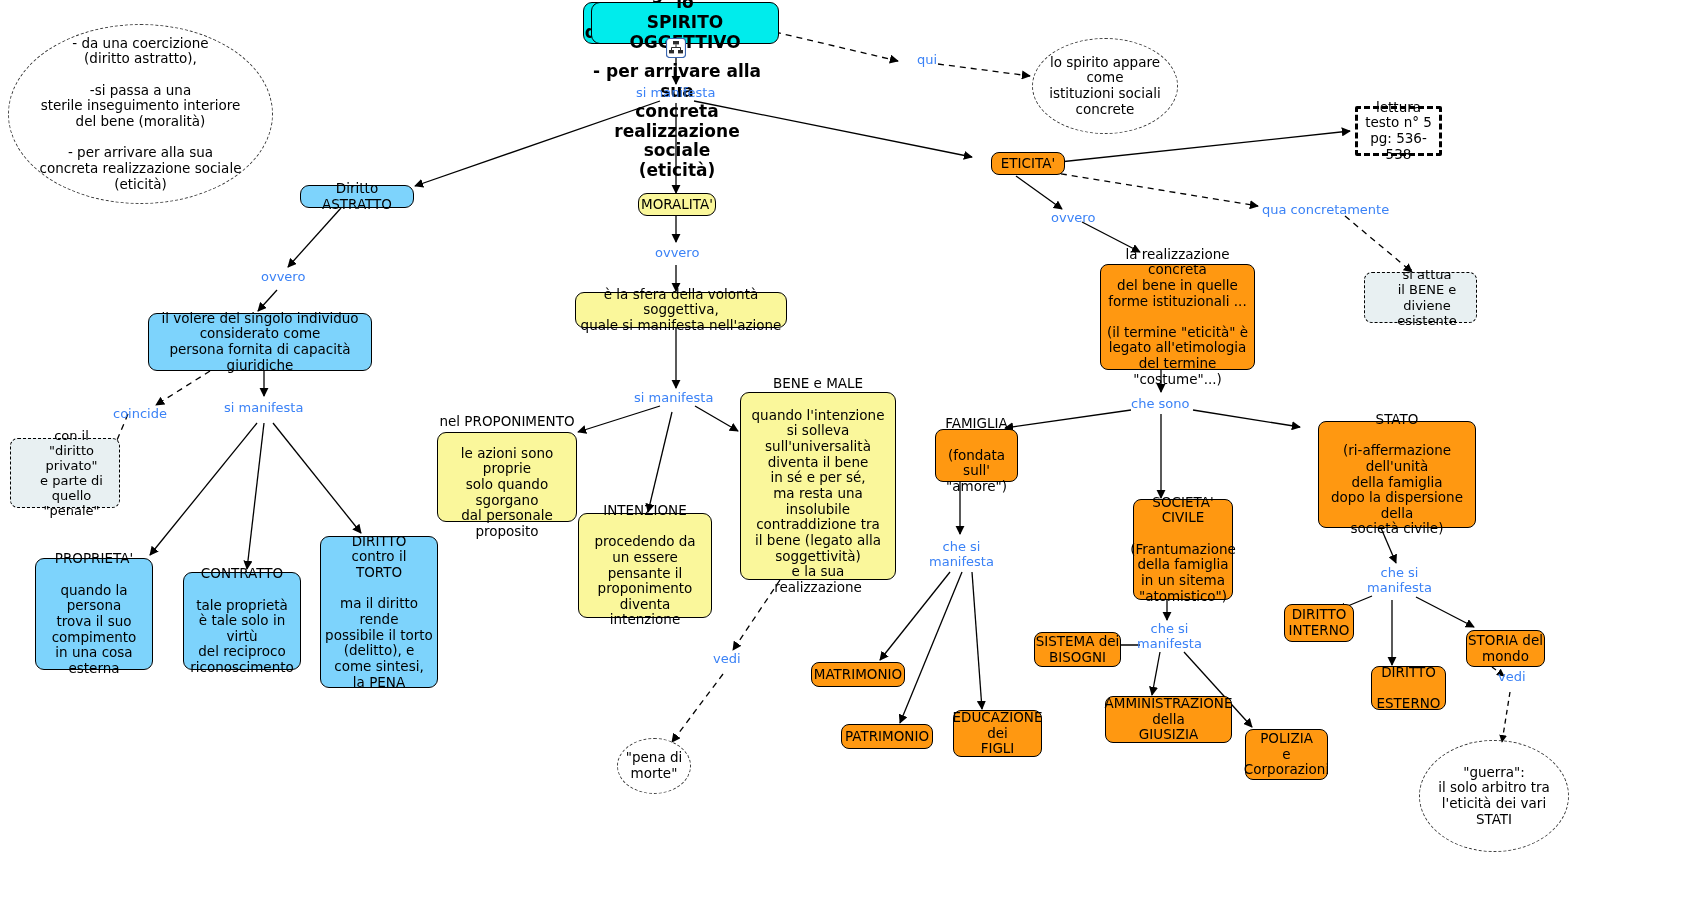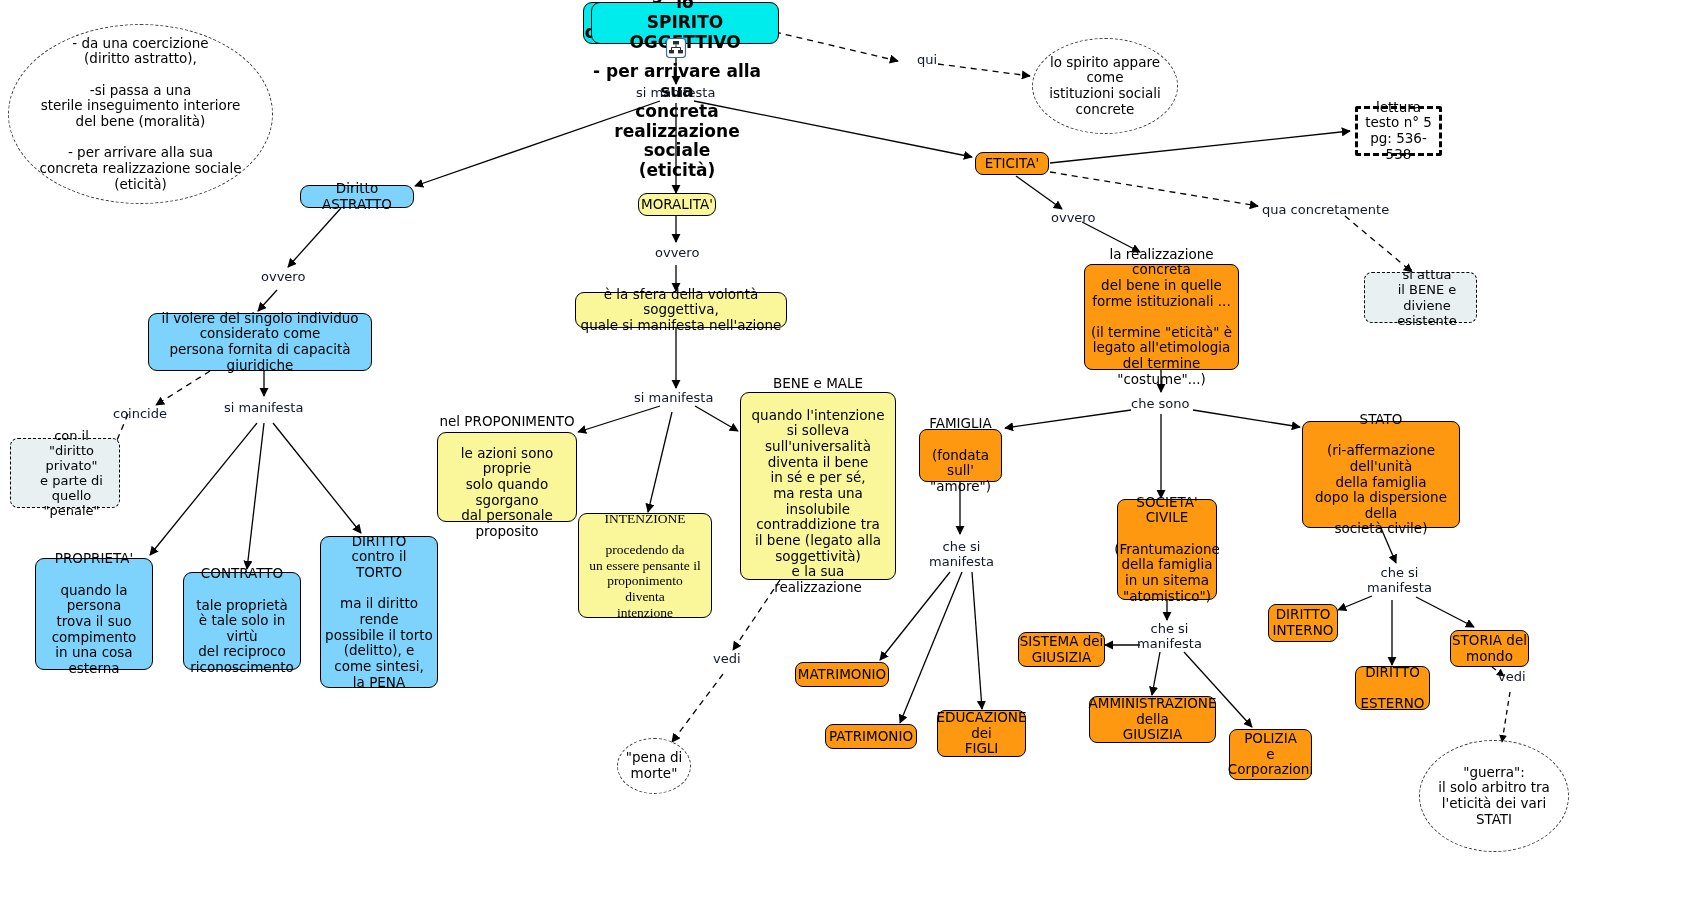--- a/index.html
+++ b/index.html
@@ -56,20 +56,21 @@
     background: #FAF79B;
     border: 1px solid #000000;
     border-radius: 9px;
     font-size: 13.5px;
   }
   .n-orange {
     background: #FF9811;
     border: 1px solid #000000;
     border-radius: 8px;
     font-size: 13.5px;
+    margin-left: 16px;
   }
   .n-dash-box {
     background: #E8F0F2;
     border: 1.6px dashed #000000;
     border-radius: 8px;
     font-size: 13px;
     padding-left: 13px;
   }
   .n-thickdash {
     background: #ffffff;
@@ -79,21 +80,21 @@
   }
   .n-ellipse {
     background: transparent;
     border: 1.4px dashed #3a3a3a;
     border-radius: 50%;
     font-size: 13.5px;
   }
   .edge-label {
     position: absolute;
     font-size: 13px;
-    color: #0f172a;
+    color: #3b82f6;
     white-space: pre-line;
     text-align: center;
     line-height: 1.15;
     background: transparent;
     z-index: 6;
   }
   .map-icon {
     position: absolute;
     width: 20px;
     height: 20px;
@@ -302,21 +303,21 @@
   <div class="node n-yellow" style="left:575px; top:292px; width:212px; height:36px;">è la sfera della volontà soggettiva,
 quale si manifesta nell'azione</div>
 
   <div class="node n-yellow" style="left:437px; top:410px; width:140px; height:90px;margin-top:22px;">nel PROPONIMENTO
 
 le azioni sono proprie
 solo quando sgorgano
 dal personale
 proposito</div>
 
-  <div class="node n-yellow" style="left:578px; top:513px; width:134px; height:105px;font-family:Liberation Serif, serif;">INTENZIONE
+  <div class="node n-yellow" style="left:578px; top:513px; width:134px; height:105px;">INTENZIONE
 
 procedendo da
 un essere pensante il
 proponimento
 diventa
 intenzione</div>
 
   <div class="node n-yellow" style="left:740px; top:392px; width:156px; height:188px;">BENE e MALE
 
 quando l'intenzione
@@ -356,21 +357,21 @@
 
   <div class="node n-orange" style="left:1302px; top:421px; width:158px; height:107px;">STATO
 
 (ri-affermazione
 dell'unità
 della famiglia
 dopo la dispersione della
 società civile)</div>
 
   <div class="node n-orange" style="left:1018px; top:632px; width:87px; height:35px;">SISTEMA dei
-GIUSIZIA</div>
+BISOGNI</div>
 
   <div class="node n-orange" style="left:1089px; top:696px; width:127px; height:47px;">AMMINISTRAZIONE
 della
 GIUSIZIA</div>
 
   <div class="node n-orange" style="left:1229px; top:729px; width:83px; height:51px;">POLIZIA
 e
 Corporazioni</div>
 
   <div class="node n-orange" style="left:795px; top:662px; width:94px; height:25px;">MATRIMONIO</div>

